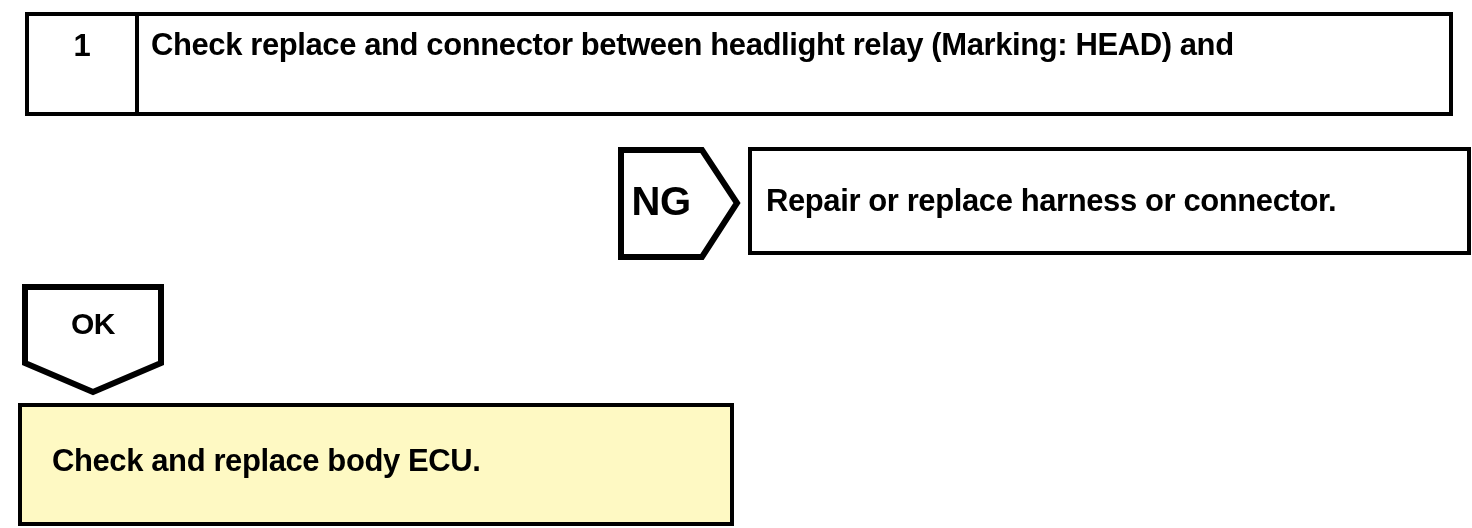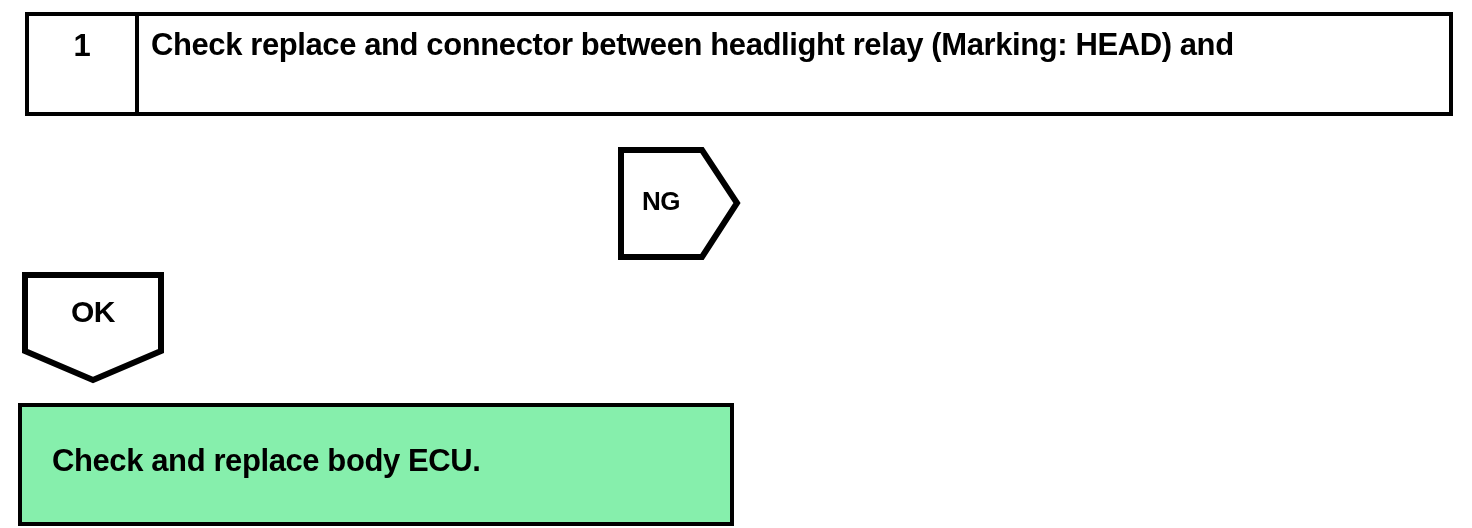--- a/index.html
+++ b/index.html
@@ -59,42 +59,42 @@
   }
   .ng-label {
     position: absolute;
     left: 0;
     top: 0;
     width: 88px;
     height: 111px;
     display: flex;
     align-items: center;
     justify-content: center;
-    font-size: 26px;
+    font-size: 40px;
   }
   
   .ng-action-box {
     position: absolute;
     left: 748px;
     top: 147px;
     width: 701px;
     height: 100px;
     border: 4px solid #000;
     display: flex;
     align-items: center;
     padding-left: 14px;
     font-size: 31px;
     background: #fff;
     box-sizing: content-box;
   }
   
   .ok-shape {
     position: absolute;
     left: 21px;
-    top: 271px;
+    top: 283px;
     width: 146px;
     height: 115px;
   }
   .ok-label {
     position: absolute;
     left: 0;
     top: 0;
     width: 144px;
     height: 82px;
     display: flex;
@@ -108,21 +108,21 @@
     left: 18px;
     top: 403px;
     width: 678px;
     height: 107px;
     border: 4px solid #000;
     display: flex;
     align-items: center;
     padding-left: 30px;
     padding-bottom: 8px;
     font-size: 31px;
-    background: #86efac;
+    background: #fef9c3;
     box-sizing: content-box;
   }
 </style>
 </head>
 <body>
 
 <div class="canvas">
 
   <div class="step-box">
     <div class="step-number-cell bold-text">1</div>
@@ -131,20 +131,23 @@
     </div>
   </div>
 
   <div class="ng-shape">
     <svg width="126" height="115" viewBox="0 0 126 115">
       <polygon points="4,4 85,4 120,57 85,111 4,111" fill="#ffffff" stroke="#000000" stroke-width="6" stroke-linejoin="miter"></polygon>
     </svg>
     <div class="ng-label bold-text">NG</div>
   </div>
 
+  <div class="ng-action-box bold-text">
+    <span>Repair or replace harness or connector.</span>
+  </div>
 
   <div class="ok-shape">
     <svg width="146" height="115" viewBox="0 0 146 115">
       <polygon points="4,4 140,4 140,80 72,109 4,80" fill="#ffffff" stroke="#000000" stroke-width="6" stroke-linejoin="miter"></polygon>
     </svg>
     <div class="ok-label bold-text">OK</div>
   </div>
 
   <div class="ok-action-box bold-text">
     <span>Check and replace body ECU.</span>

